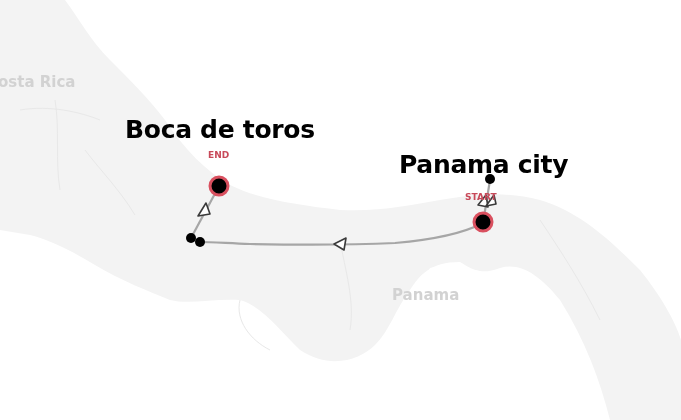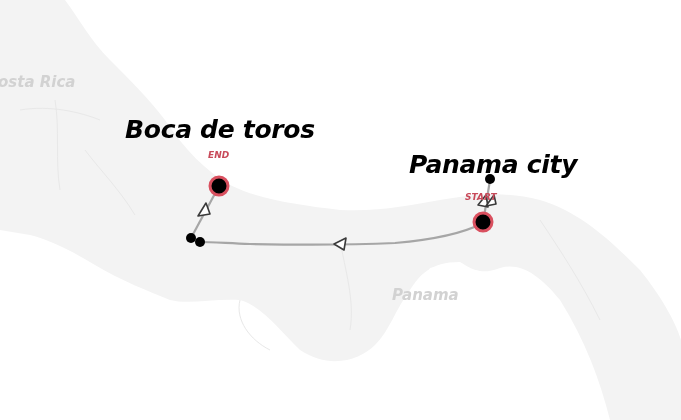--- a/index.html
+++ b/index.html
@@ -2,21 +2,21 @@
 <html><head>
   <meta charset="utf-8">
   <style>
     html, body { margin: 0; padding: 0; }
     body {
       width: 681px; height: 420px; overflow: hidden;
       background: #ffffff;
       font-family: "Liberation Sans", sans-serif;
       position: relative;
     }
-    .map { position: absolute; left: 0; top: 0; width: 681px; height: 420px; font-style: italic; }
+    .map { position: absolute; left: 0; top: 0; width: 681px; height: 420px; }
     .country-label {
       position: absolute;
       font-family: "DejaVu Sans", sans-serif;
       font-weight: bold;
       font-size: 15px;
       color: #d2d2d2;
       white-space: nowrap;
     }
     .city-label {
       position: absolute;
@@ -90,15 +90,15 @@
 
     <circle cx="483" cy="222" r="9" fill="#000000" stroke="#d9505f" stroke-width="3"></circle>
   </svg>
 
   <div class="country-label" style="left:-2px; top:73px;">osta Rica</div>
   <div class="country-label" style="left:392px; top:258px;margin-top:28px;">Panama</div>
 
   <div class="city-label" style="left:125px; top:115px;">Boca de toros</div>
   <div class="marker-tag" style="left:208px; top:150px; color:#c84a5a;">END</div>
 
-  <div class="city-label" style="left:409px; top:150px;">Panama city</div>
+  <div class="city-label" style="left:399px; top:150px;">Panama city</div>
   <div class="marker-tag" style="left:465px; top:192px; color:#c84a5a;">START</div>
 </div>
 
 </body></html>

